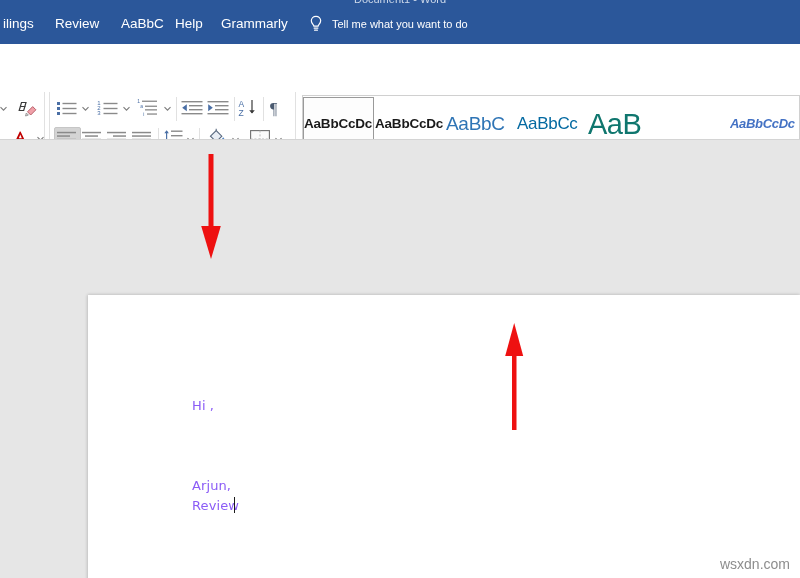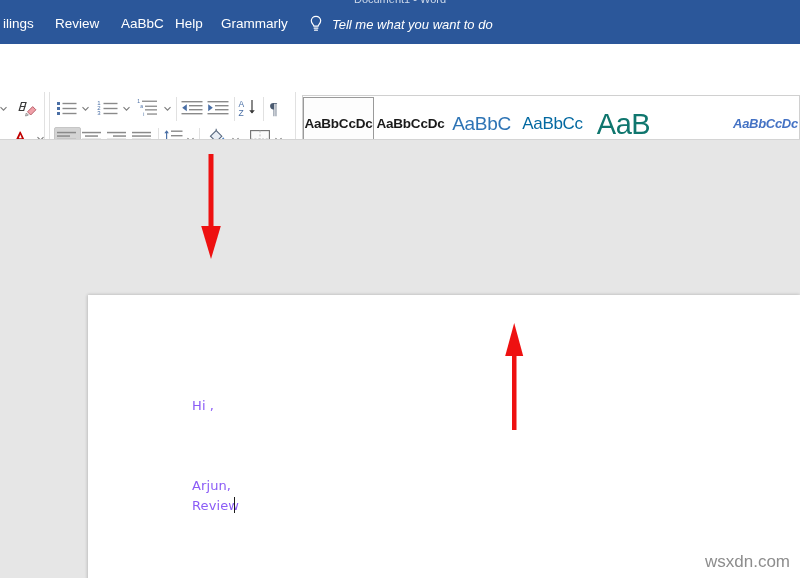--- a/index.html
+++ b/index.html
@@ -28,21 +28,21 @@
   .tab{
     position:absolute;top:0;height:40px;line-height:40px;
     color:#ffffff;font-size:13.5px;white-space:nowrap;
     padding:0 9px;cursor:default;
   }
   .tellme-wrap{
     position:absolute;top:0;height:40px;display:flex;align-items:center;
     gap:8px;left:308px;
   }
   .bulb{width:16px;height:19px;display:block;}
-  .tellme-text{color:#ffffff;font-size:13px;white-space:nowrap;font-style:italic;}
+  .tellme-text{color:#ffffff;font-size:11px;white-space:nowrap;}
 
   
   .ribbon-body{
     position:absolute;left:0;top:44px;width:800px;height:96px;
     background:#ffffff;
   }
   .ribbon-bottom-line{
     position:absolute;left:0;top:139px;width:800px;height:1px;background:#d4d4d4;
   }
   .group-sep{position:absolute;top:48px;width:1px;height:78px;background:#e1e1e1;}
@@ -67,21 +67,21 @@
     border:1px solid #d0d0d0;background:#fff;box-sizing:border-box;
   }
   .style-item{
     position:absolute;top:1px;width:71px;height:72px;
     display:flex;flex-direction:column;align-items:center;justify-content:center;
     box-sizing:border-box;cursor:default;
   }
   .style-item.selected{border:1px solid #9a9a9a;background:#fdfdfd;}
   .style-preview{
     font-size:13.5px;white-space:nowrap;overflow:hidden;
-    width:100%;text-align:center;line-height:26px;
+    width:100%;text-align:left;line-height:26px;
   }
   .style-name{
     font-size:11px;color:#3a3a3a;white-space:nowrap;margin-top:7px;
     overflow:hidden;width:100%;text-align:center;
   }
   .sp-normal{font-weight:bold;color:#1a1a1a;letter-spacing:-.2px;}
   .sp-nospace{font-weight:bold;color:#1a1a1a;letter-spacing:-.2px;}
   .sp-h1{color:#2e74b5;font-size:19px;letter-spacing:-.3px;}
   .sp-h2{color:#0369a1;font-size:17px;letter-spacing:-.3px;}
   .sp-title{color:#0f766e;font-size:29px;letter-spacing:-.5px;line-height:30px;}
@@ -106,21 +106,21 @@
   .caret{
     position:absolute;width:1px;background:#1b1b1b;
   }
 
   
   .arrow-svg{position:absolute;overflow:visible;}
 
   
   .watermark{
     position:absolute;right:10px;bottom:6px;
-    font-size:17px;color:#8d8d8d;white-space:nowrap;
+    font-size:14px;color:#8d8d8d;white-space:nowrap;
   }
 </style>
 </head>
 <body>
 
 <div id="app">
 
   <div class="titlebar">
     <div class="title-text">Document1 - Word</div>
   </div>

